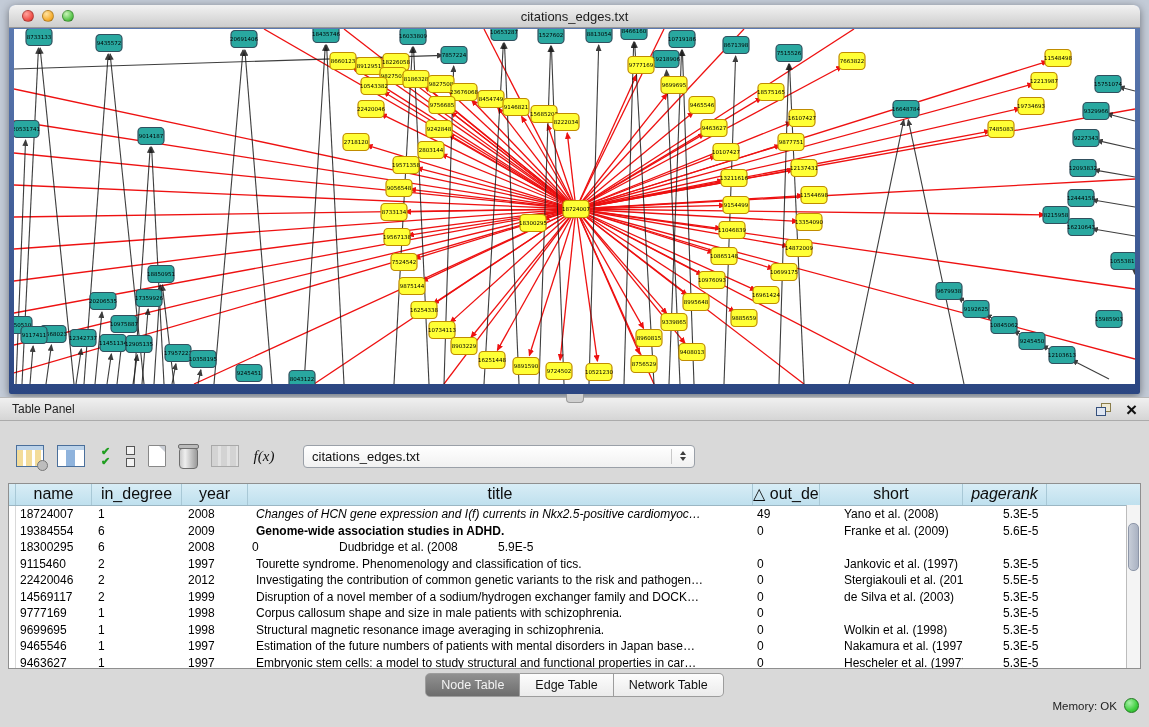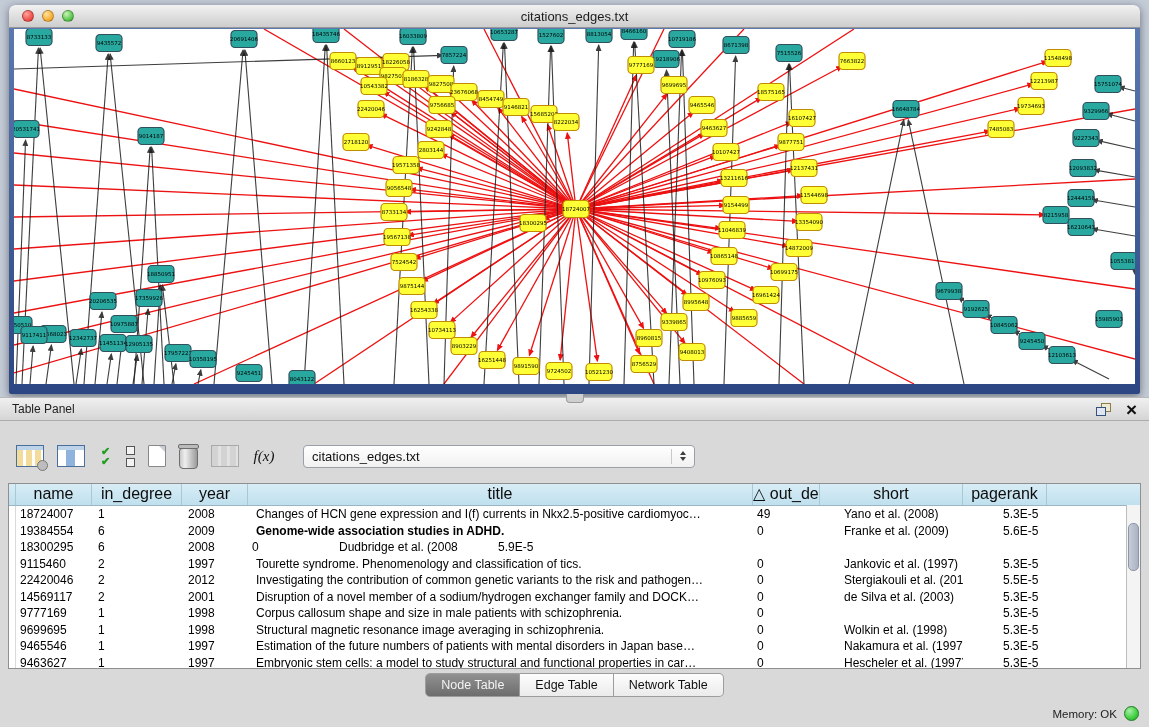--- a/index.html
+++ b/index.html
@@ -88,21 +88,21 @@
     border-left:1px solid #bcbcbc;background:#f4f4f4;}
   .vthumb{position:absolute;left:1px;top:18px;width:9px;height:46px;
     background:linear-gradient(90deg,#c7cdd8,#aab2c2);border:1px solid #8d96a8;border-radius:5px;}
   
   .tabbar{position:absolute;top:276px;left:0;width:100%;display:flex;justify-content:center;}
   .seg{height:22px;line-height:22px;padding:0 15px;font-size:12.5px;
     background:linear-gradient(#fdfdfd,#ebebeb);border:1px solid #9d9d9d;border-left:none;color:#111;}
   .seg:first-child{border-left:1px solid #9d9d9d;border-radius:5px 0 0 5px;}
   .seg:last-child{border-radius:0 5px 5px 0;}
   .seg.sel{background:linear-gradient(#919191,#6d6d6d);color:#f3f3f3;}
-  .sbar{position:absolute;bottom:0;left:0;width:100%;height:27px;display:flex;align-items:center;
+  .sbar{position:absolute;bottom:8px;left:0;width:100%;height:27px;display:flex;align-items:center;
     justify-content:flex-end;padding-right:10px;box-sizing:border-box;font-size:11.5px;color:#222;gap:7px;}
   .mem-dot{width:13px;height:13px;border-radius:50%;border:1px solid #1f7a1f;
     background:radial-gradient(circle at 35% 30%,#a7f0a7,#3fcf3f 60%,#2aa52a);}
 </style>
 </head>
 <body>
 
 <div class="win">
   <div class="tbar">
     <div class="tl">
@@ -736,30 +736,30 @@
 
   <div class="twrap">
     <div class="thead" id="thead">
         <div class="th-inset"></div>
         <div class="th" style="width: 76px;">name</div>
         <div class="th" style="width: 90px;">in_degree</div>
         <div class="th" style="width: 66px;">year</div>
         <div class="th" style="width: 505px;">title</div>
         <div class="th" style="width: 67px;">△ out_de…</div>
         <div class="th" style="width: 143px;">short</div>
-        <div class="th" style="width: 84px;">pagerank</div>
+        <div class="th" style="width: 84px; font-style: italic;">pagerank</div>
         <div class="th th-fill"></div>
       </div>
     <div id="tbody">
         <div class="trow">
           <div class="td-inset"></div>
           <div class="td" style="width: 76px; padding-left: 4px;">18724007</div>
           <div class="td" style="width: 90px; padding-left: 6px;">1</div>
           <div class="td" style="width: 66px; padding-left: 6px;">2008</div>
-          <div class="td" style="width: 505px; padding-left: 8px;">Changes of HCN gene expression and I(f) currents in Nkx2.5-positive cardiomyoc…</div>
+          <div class="td" style="width: 505px; padding-left: 8px; font-style: italic;">Changes of HCN gene expression and I(f) currents in Nkx2.5-positive cardiomyoc…</div>
           <div class="td" style="width: 67px; padding-left: 4px;">49</div>
           <div class="td" style="width: 143px; padding-left: 24px;">Yano et al. (2008)</div>
           <div class="td" style="width: 84px; padding-left: 40px;">5.3E-5</div>
         </div>
         <div class="trow">
           <div class="td-inset"></div>
           <div class="td" style="width: 76px; padding-left: 4px;">19384554</div>
           <div class="td" style="width: 90px; padding-left: 6px;">6</div>
           <div class="td" style="width: 66px; padding-left: 6px;">2009</div>
           <div class="td" style="width: 505px; padding-left: 8px; font-weight: bold;">Genome-wide association studies in ADHD.</div>
@@ -793,21 +793,21 @@
           <div class="td" style="width: 66px; padding-left: 6px;">2012</div>
           <div class="td" style="width: 505px; padding-left: 8px;">Investigating the contribution of common genetic variants to the risk and pathogen…</div>
           <div class="td" style="width: 67px; padding-left: 4px;">0</div>
           <div class="td" style="width: 143px; padding-left: 24px;">Stergiakouli et al. (2012)</div>
           <div class="td" style="width: 84px; padding-left: 40px;">5.5E-5</div>
         </div>
         <div class="trow">
           <div class="td-inset"></div>
           <div class="td" style="width: 76px; padding-left: 4px;">14569117</div>
           <div class="td" style="width: 90px; padding-left: 6px;">2</div>
-          <div class="td" style="width: 66px; padding-left: 6px;">2001</div>
+          <div class="td" style="width: 66px; padding-left: 6px;">1999</div>
           <div class="td" style="width: 505px; padding-left: 8px;">Disruption of a novel member of a sodium/hydrogen exchanger family and DOCK…</div>
           <div class="td" style="width: 67px; padding-left: 4px;">0</div>
           <div class="td" style="width: 143px; padding-left: 24px;">de Silva et al. (2003)</div>
           <div class="td" style="width: 84px; padding-left: 40px;">5.3E-5</div>
         </div>
         <div class="trow">
           <div class="td-inset"></div>
           <div class="td" style="width: 76px; padding-left: 4px;">9777169</div>
           <div class="td" style="width: 90px; padding-left: 6px;">1</div>
           <div class="td" style="width: 66px; padding-left: 6px;">1998</div>

